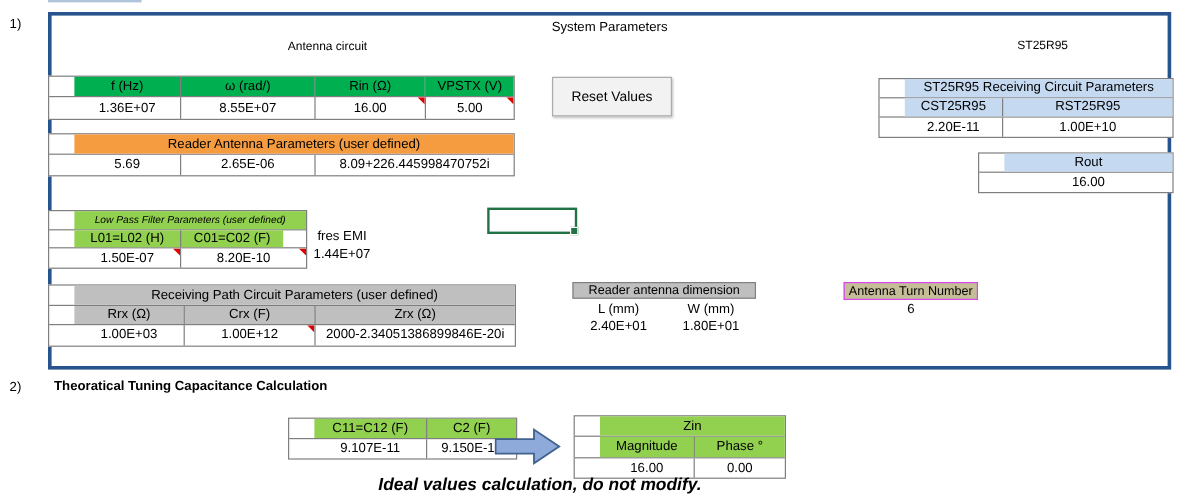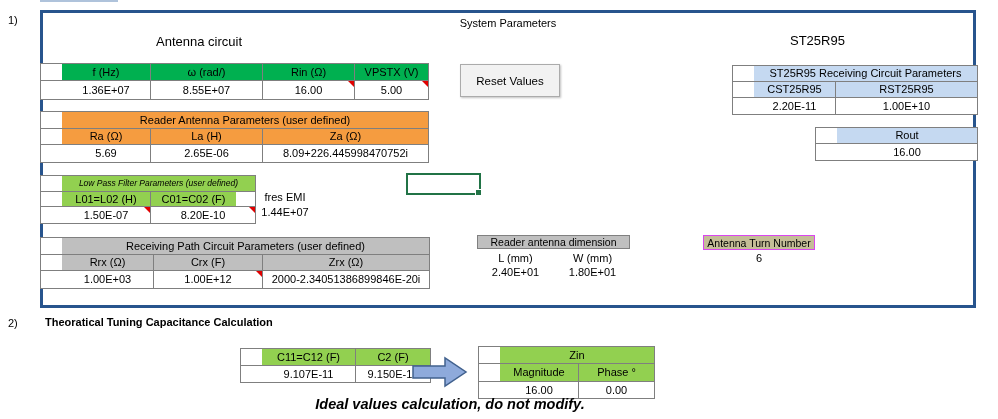--- a/index.html
+++ b/index.html
@@ -3,21 +3,21 @@
 <meta charset="utf-8">
 <style>
   html,body{margin:0;padding:0;background:#fff;}
   .page{position:relative;width:998px;height:419px;background:#fff;
         font-family:"Liberation Sans",sans-serif;color:#000;overflow:hidden;}
   .abs{position:absolute;}
   .top-artifact{left:40px;top:0;width:78px;height:2px;background:#AFC3DB;}
   .seclabel{font-size:11px;}
   .sysbox{left:40px;top:10px;width:930px;height:292px;border:3px solid #27548D;}
   .boxtitle{left:40px;top:17px;width:936px;text-align:center;font-size:11px;}
-  .areatitle{font-size:13px;text-align:left;}
+  .areatitle{font-size:10px;text-align:right;}
 
   
   .tbl{position:absolute;border:1px solid #7f7f7f;background:#fff;font-size:11px;}
   .trow{display:flex;padding-left:21px;}
   .trow + .trow{border-top:1px solid #7f7f7f;}
   .cell{box-sizing:border-box;text-align:center;position:relative;overflow:hidden;white-space:nowrap;}
   .cell + .cell{border-left:1px solid #7f7f7f;}
   .h16{height:16px;line-height:16px;}
   .h15{height:15px;line-height:15px;}
   .h14{height:14px;line-height:14px;}
@@ -81,25 +81,20 @@
       <div class="cell h18" style="width:92px"><span>16.00</span><span class="cmark"></span></div>
       <div class="cell h18" style="width:74px"><span>5.00</span><span class="cmark"></span></div>
     </div>
   </div>
 
   <div class="tbl" style="left:40px;top:111px;">
     <div class="trow">
       <div class="cell orange h16" style="width:366px">Reader Antenna Parameters (user defined)</div>
     </div>
     <div class="trow">
-      <div class="cell orange h15" style="width:88px">Ra (Ω)</div>
-      <div class="cell orange h15" style="width:112px">La (H)</div>
-      <div class="cell orange h15" style="width:166px">Za  (Ω)</div>
-    </div>
-    <div class="trow">
       <div class="cell h17" style="width:88px">5.69</div>
       <div class="cell h17" style="width:112px">2.65E-06</div>
       <div class="cell h17" style="width:166px">8.09+226.445998470752i</div>
     </div>
   </div>
 
   <div class="tbl" style="left:40px;top:175px;">
     <div class="trow">
       <div class="cell lgreen h15 smallhdr" style="width:193px">Low Pass Filter Parameters (user defined)</div>
     </div>

